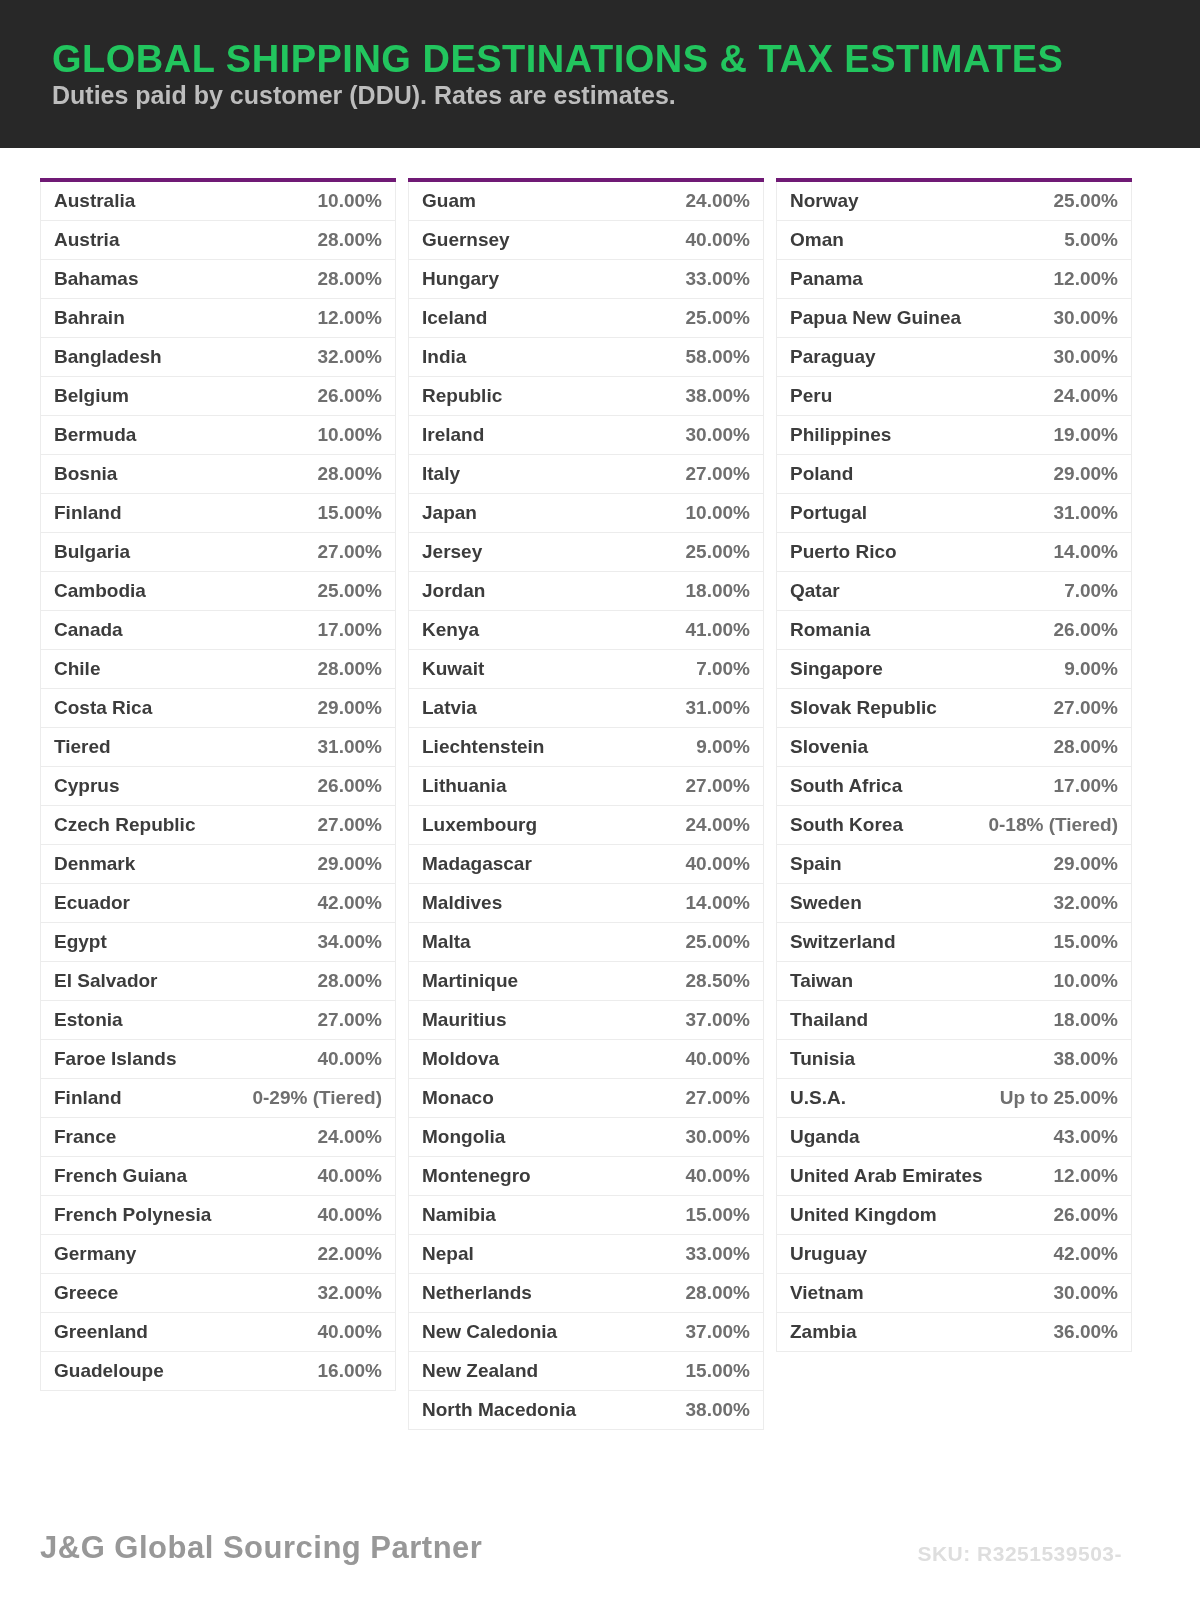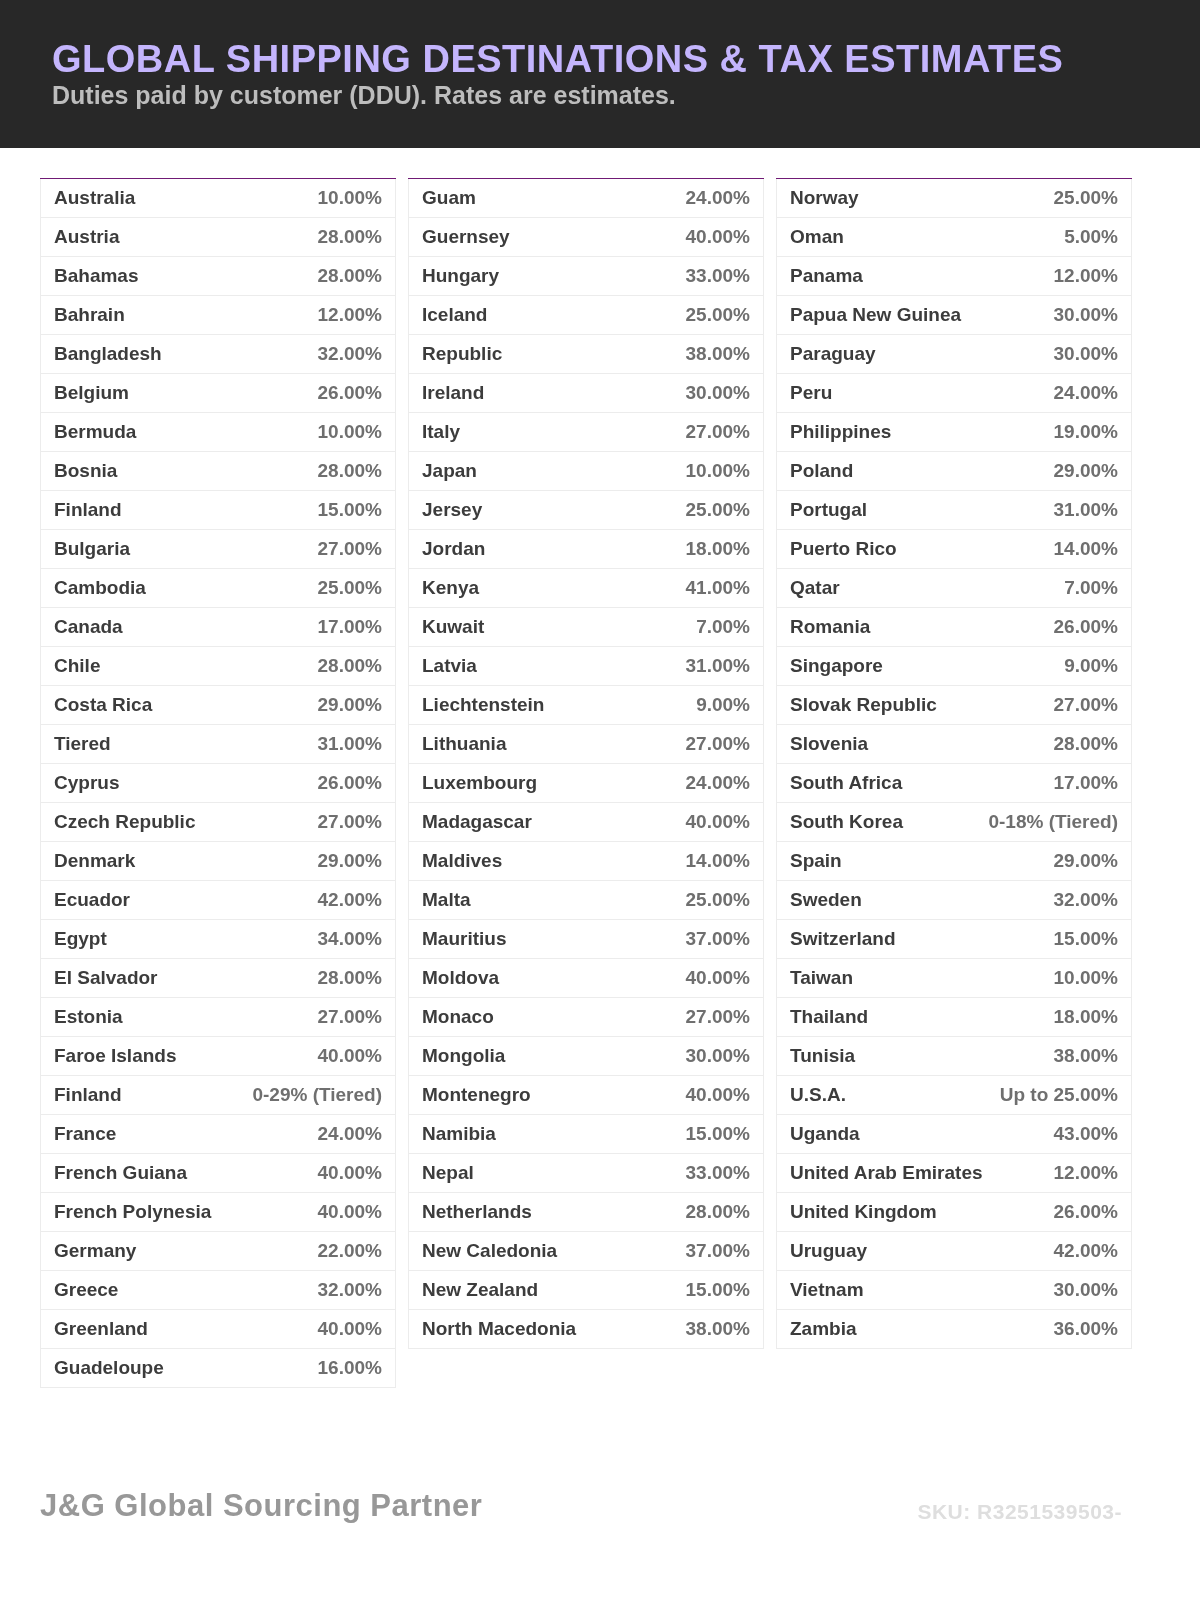--- a/index.html
+++ b/index.html
@@ -9,42 +9,42 @@
     font-family: "Liberation Sans", "DejaVu Sans", sans-serif;
     overflow: hidden;
   }
   .header {
     background: #282828;
     width: 1200px;
     height: 148px;
     padding: 38px 50px 0 52px;
   }
   .header h1 {
-    color: #c4b5fd;
+    color: #22c55e;
     font-size: 38px;
     font-weight: bold;
     letter-spacing: 0.5px;
     white-space: nowrap;
   }
   .header p {
     margin-top: 0;
     color: #bdbdbd;
     font-size: 25px;
     font-weight: bold;
   }
   .table-wrap {
     margin: 30px 0 0 40px;
     width: 1092px;
     display: flex;
     gap: 12px;
     align-items: flex-start;
   }
   .col {
     flex: 1 1 0;
-    border-top: 1px solid #701a75;
+    border-top: 4px solid #701a75;
   }
   .row {
     height: 39px;
     display: flex;
     justify-content: space-between;
     align-items: center;
     padding: 0 13px;
     background: #ffffff;
     border: 1px solid #ececec;
     border-top: none;
@@ -226,20 +226,24 @@
       </div>
       <div class="row">
         <span class="country">Hungary</span>
         <span class="rate">33.00%</span>
       </div>
       <div class="row">
         <span class="country">Iceland</span>
         <span class="rate">25.00%</span>
       </div>
       <div class="row">
+        <span class="country">India</span>
+        <span class="rate">58.00%</span>
+      </div>
+      <div class="row">
         <span class="country">Republic</span>
         <span class="rate">38.00%</span>
       </div>
       <div class="row">
         <span class="country">Ireland</span>
         <span class="rate">30.00%</span>
       </div>
       <div class="row">
         <span class="country">Italy</span>
         <span class="rate">27.00%</span>
@@ -284,20 +288,24 @@
         <span class="country">Madagascar</span>
         <span class="rate">40.00%</span>
       </div>
       <div class="row">
         <span class="country">Maldives</span>
         <span class="rate">14.00%</span>
       </div>
       <div class="row">
         <span class="country">Malta</span>
         <span class="rate">25.00%</span>
+      </div>
+      <div class="row">
+        <span class="country">Martinique</span>
+        <span class="rate">28.50%</span>
       </div>
       <div class="row">
         <span class="country">Mauritius</span>
         <span class="rate">37.00%</span>
       </div>
       <div class="row">
         <span class="country">Moldova</span>
         <span class="rate">40.00%</span>
       </div>
       <div class="row">

